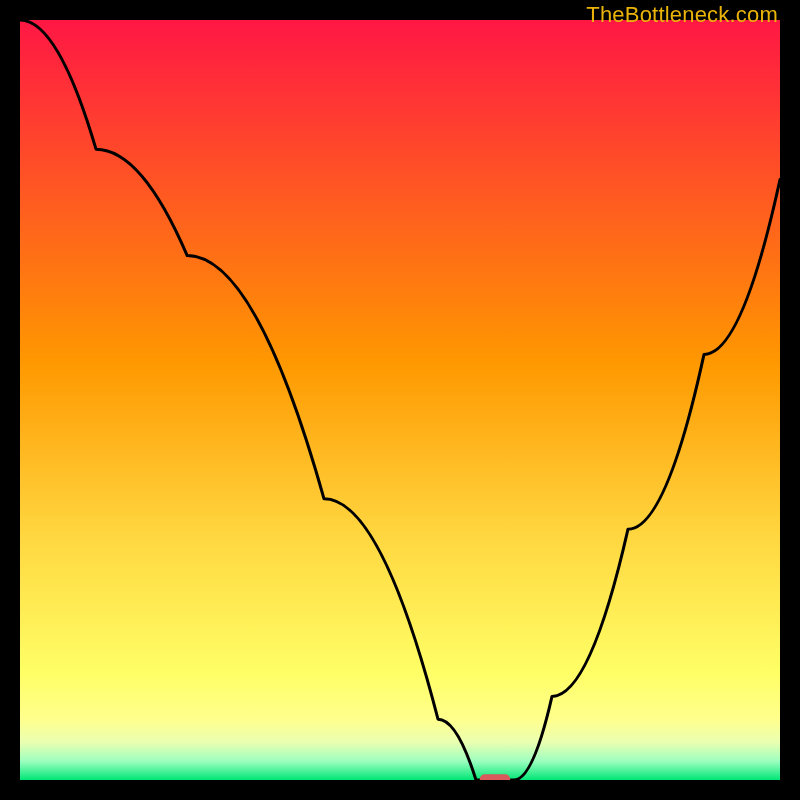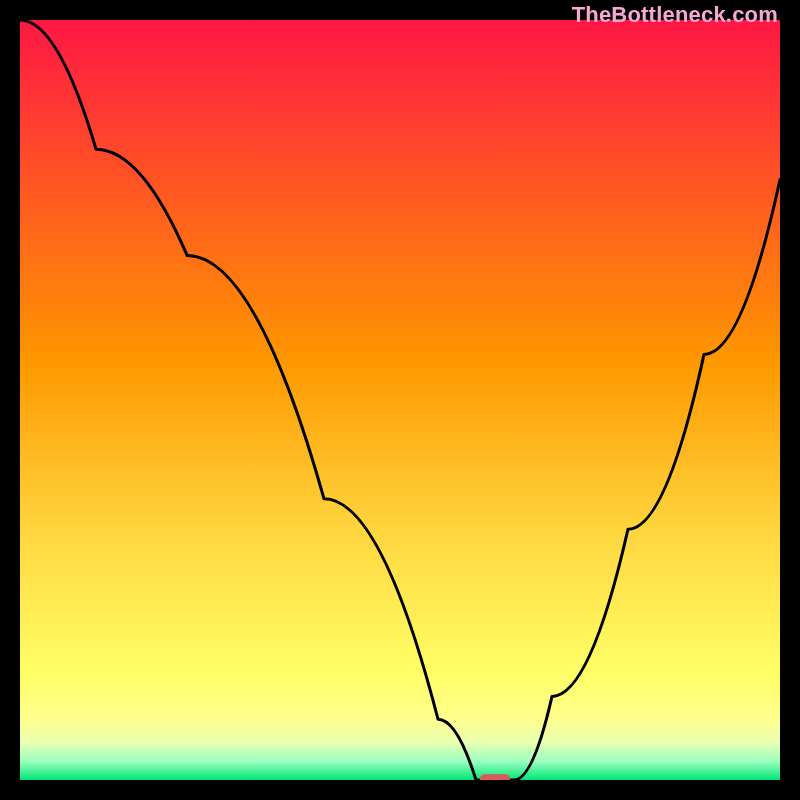--- a/index.html
+++ b/index.html
@@ -14,23 +14,23 @@
     position: absolute;
     left: 20px;
     top: 20px;
     width: 760px;
     height: 760px;
   }
   .watermark {
     position: absolute;
     top: 2px;
     right: 22px;
-    color: #f9a8d4;
+    color: #eab308;
     font-size: 22px;
-    font-weight: 700;
+    font-weight: 400;
     letter-spacing: 0.2px;
     z-index: 10;
   }
   svg { display: block; }
 </style>
 </head>
 <body>
 
 <div class="watermark">TheBottleneck.com</div>
 

